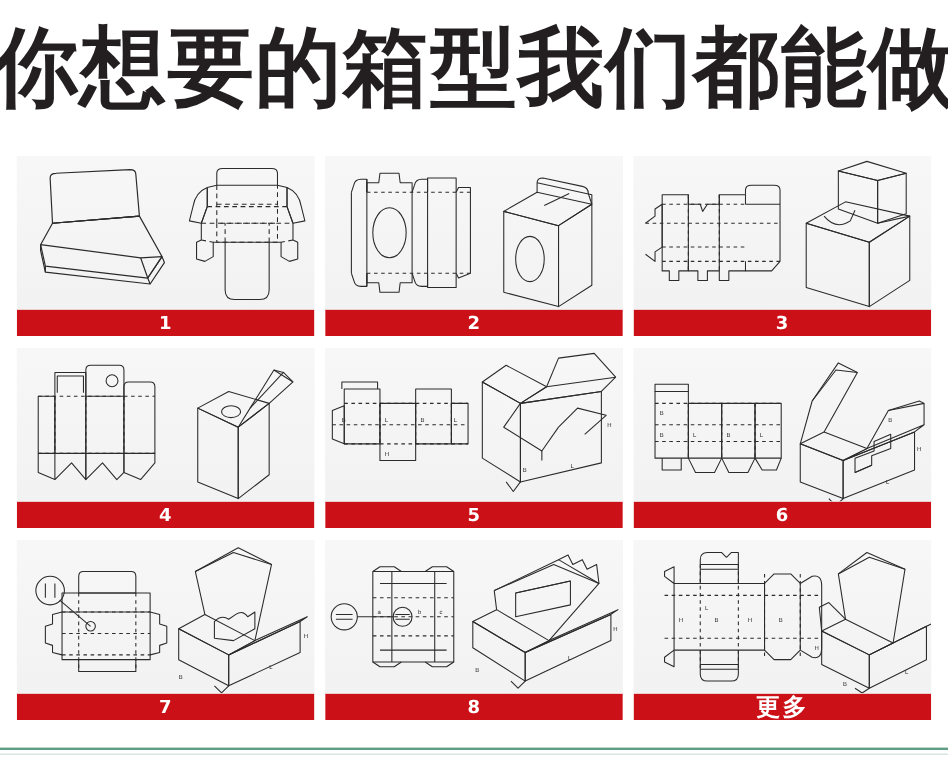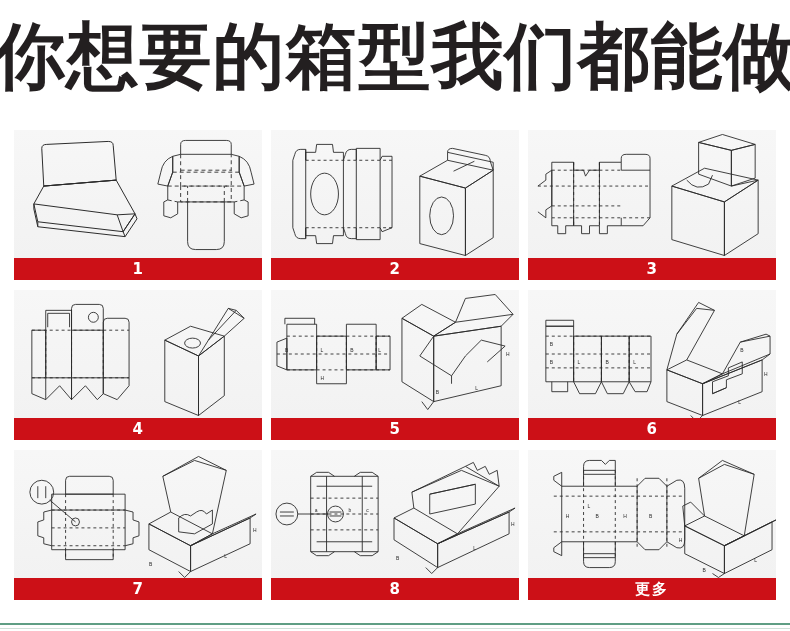--- a/index.html
+++ b/index.html
@@ -82,21 +82,21 @@
     color: #ffffff;
     display: flex;
     align-items: center;
     justify-content: center;
     font-size: 15px;
     font-weight: bold;
     letter-spacing: 0.5px;
     font-family: "DejaVu Sans", "Liberation Sans", sans-serif;
   }
   .card-label.cn {
-    font-size: 15px;
+    font-size: 20px;
     letter-spacing: 2px;
   }
 
   
   .bottom-rule {
     position: absolute;
     left: 0;
     top: 623px;
     width: 790px;
     height: 2px;

